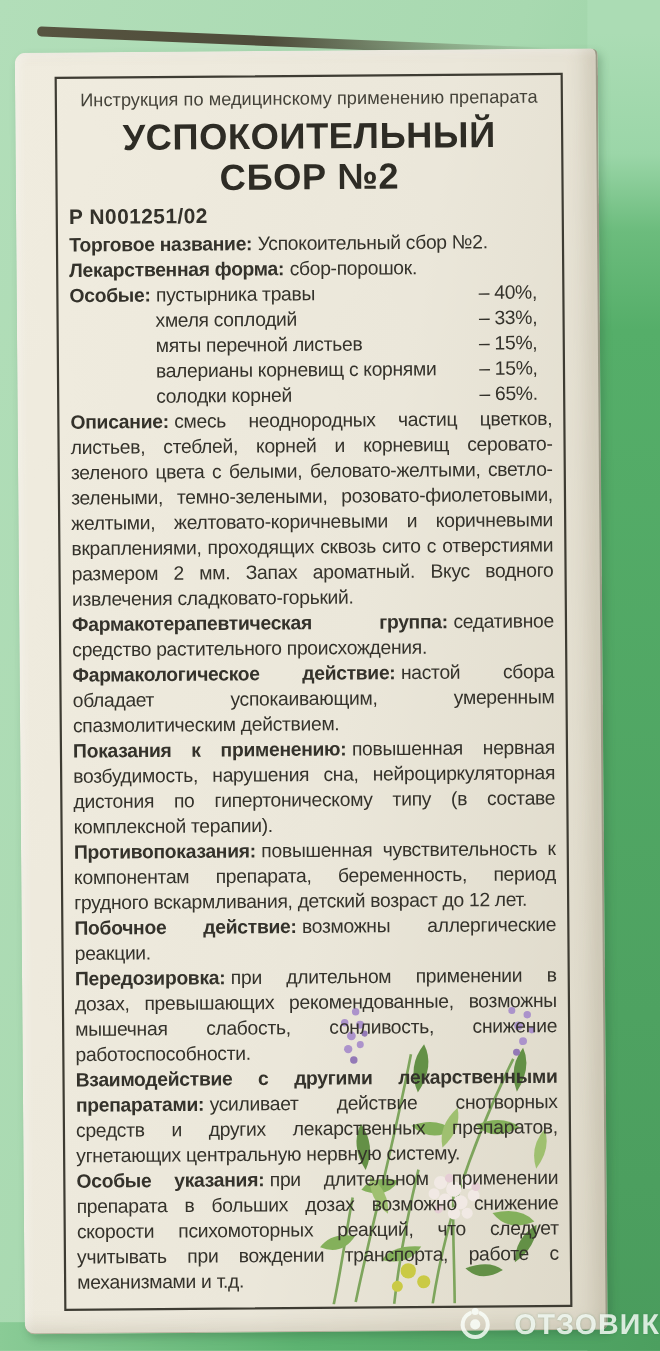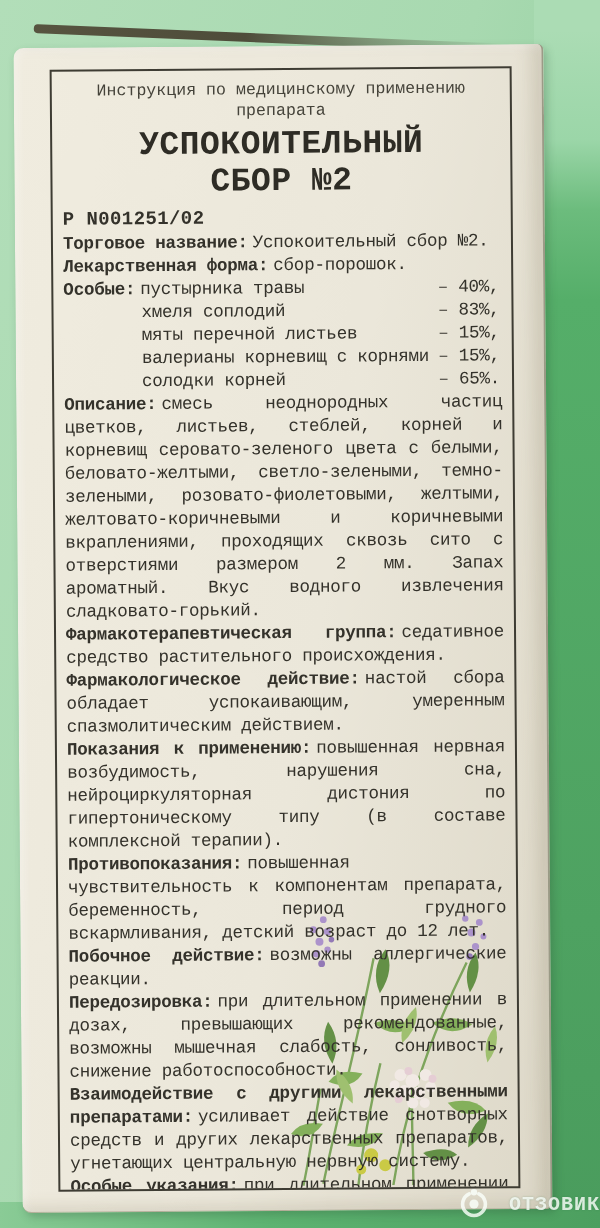--- a/index.html
+++ b/index.html
@@ -3,21 +3,21 @@
 <meta charset="utf-8">
 <style>
   html,body{margin:0;padding:0;}
   body{
     width:600px;height:1228px;position:relative;overflow:hidden;
     font-family:"Liberation Sans", sans-serif;
     background:#a6d8ae;
   }
   
   .photo{position:absolute;inset:0;
-    background:linear-gradient(108deg,#b2deb9 0%,#a8d9b0 48%,#93d0a0 78%,#7ec68e 100%);font-family:Liberation Mono, monospace;}
+    background:linear-gradient(108deg,#b2deb9 0%,#a8d9b0 48%,#93d0a0 78%,#7ec68e 100%);}
   .bg-right{position:absolute;top:0;right:0;bottom:0;width:66px;
     background:linear-gradient(to bottom,#abdcb4 30px,#9bd6a8 140px,#6cbc7d 210px,#55ae69 300px,#4ea261 75%,#4a9c5d 100%);}
   .bg-bottom{position:absolute;left:0;right:0;bottom:0;height:26px;
     background:linear-gradient(to right,#8acb96 0%,#5db371 45%,#4c9f5f 100%);}
   .flap{position:absolute;left:34px;top:24px;width:470px;height:9px;
     transform:rotate(2.4deg);transform-origin:left top;border-radius:4px;
     background:linear-gradient(to right,#575440 0%,#4e4c3a 45%,rgba(90,88,66,0.35) 80%,rgba(90,88,66,0) 100%);}
   
   .box{position:absolute;left:18px;top:46px;width:528px;height:1164px;
     transform:rotate(-0.45deg);
@@ -38,24 +38,24 @@
   .title{margin:5px 0 7px;text-align:center;font-weight:bold;color:#2e2c25;
     font-size:33px;line-height:37px;letter-spacing:0.5px;}
   .title span{display:block;}
   .reg{margin:4px 0 2px;font-size:19px;font-weight:bold;letter-spacing:0.4px;}
   .field,.comp-row,.section{font-size:17.6px;line-height:23px;letter-spacing:-0.3px;}
   .label{font-weight:bold;margin-right:5px;}
   .section{margin:0;text-align:justify;}
   .comp-row{display:flex;}
   .comp-name{flex:1;min-width:0;}
   .comp-indent .comp-name{padding-left:78px;}
-  .comp-val{white-space:nowrap;text-align:right;min-width:64px;padding-right:2px;}
+  .comp-val{white-space:nowrap;text-align:left;min-width:64px;padding-right:2px;}
   
   .watermark{position:absolute;right:0px;bottom:7px;z-index:5;display:flex;align-items:center;gap:18px;
-    color:rgba(250,255,250,0.82);font-weight:bold;font-size:20px;letter-spacing:1px;
+    color:rgba(250,255,250,0.82);font-weight:bold;font-size:26px;letter-spacing:1px;
     text-shadow:0 0 2px rgba(50,110,70,0.35);}
   .watermark svg{display:block;}
 </style>
 </head>
 <body>
 
 <div class="photo">
   <div class="bg-right"></div>
   <div class="bg-bottom"></div>
   <div class="flap"></div>
@@ -144,21 +144,21 @@
 
         <div class="field"><span class="label">Торговое название:</span><span>Успокоительный сбор №2.</span></div>
         <div class="field"><span class="label">Лекарственная форма:</span><span>сбор-порошок.</span></div>
 
         <div class="comp-row">
           <div class="comp-name"><span class="label">Особые:</span><span>пустырника травы</span></div>
           <div class="comp-val">– 40%,</div>
         </div>
         <div class="comp-row comp-indent">
           <div class="comp-name">хмеля соплодий</div>
-          <div class="comp-val">– 83%,</div>
+          <div class="comp-val">– 33%,</div>
         </div>
         <div class="comp-row comp-indent">
           <div class="comp-name">мяты перечной листьев</div>
           <div class="comp-val">– 15%,</div>
         </div>
         <div class="comp-row comp-indent">
           <div class="comp-name">валерианы корневищ с корнями</div>
           <div class="comp-val">– 15%,</div>
         </div>
         <div class="comp-row comp-indent">

